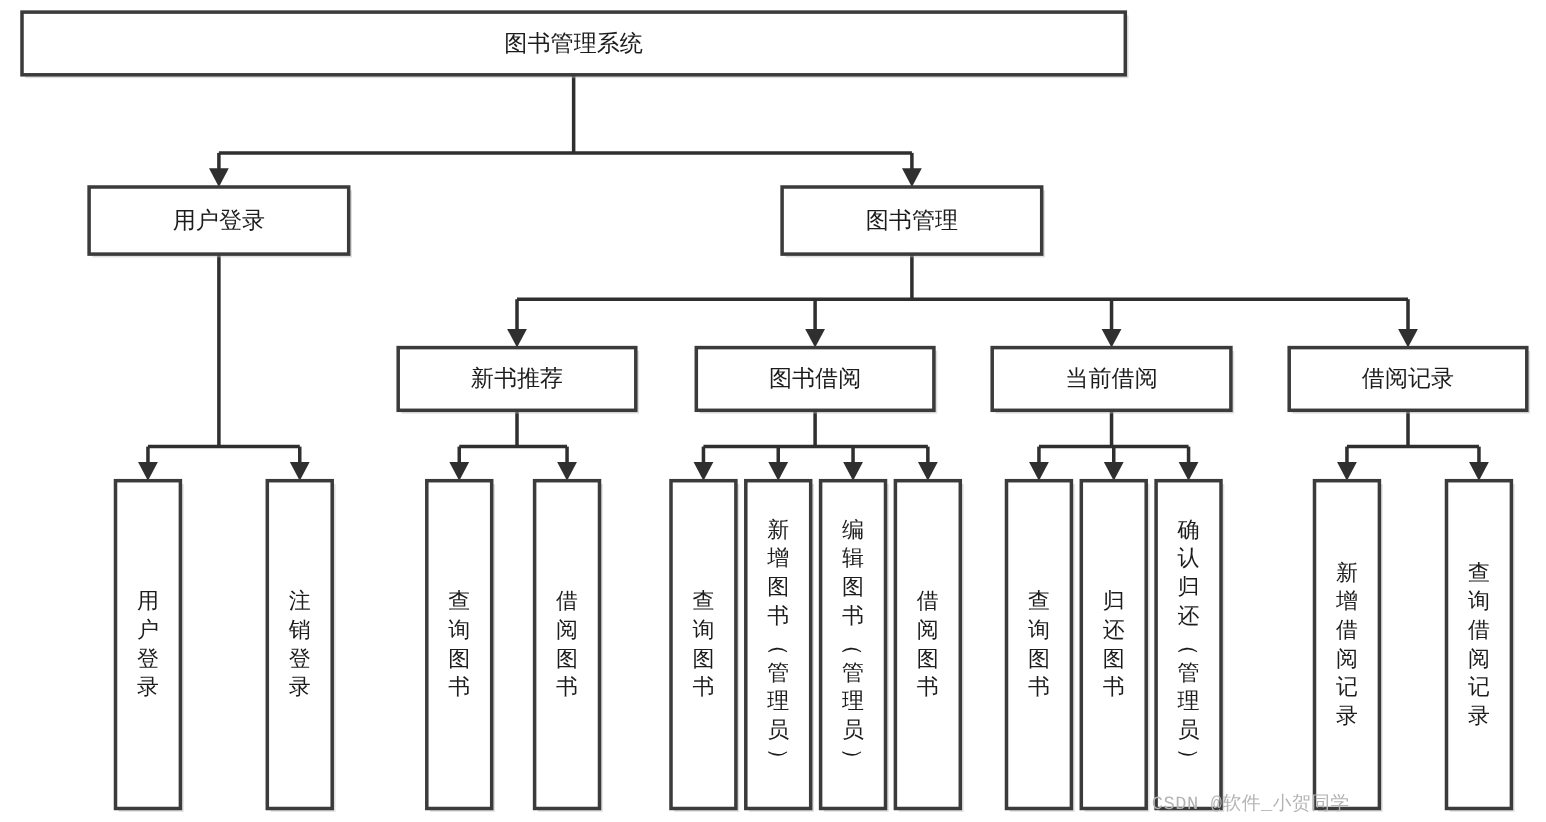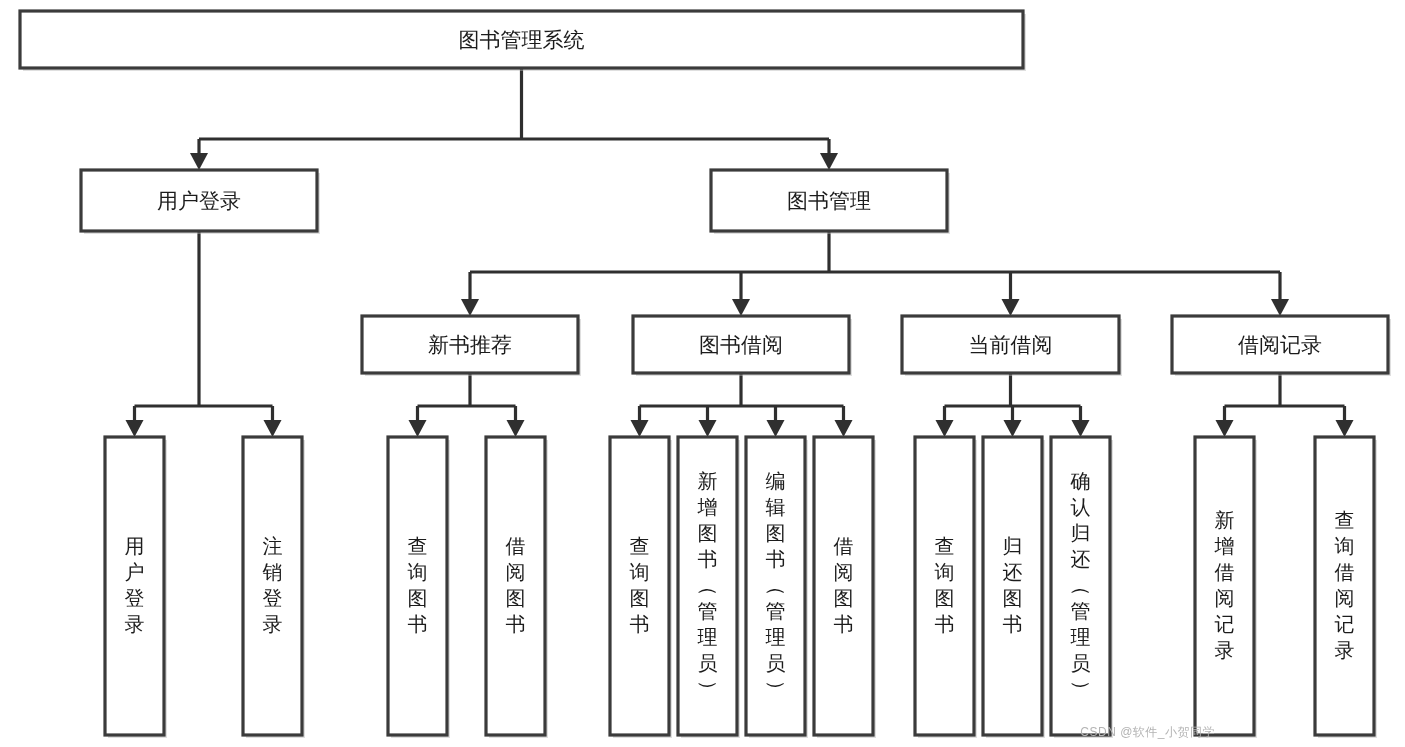--- a/index.html
+++ b/index.html
@@ -18,23 +18,23 @@
   .node-label{
     font-family:"DejaVu Sans","Liberation Sans",sans-serif;
     font-size:21px;fill:#1c1c1c;
     text-anchor:middle;dominant-baseline:middle;
   }
   .vchar{
     font-family:"DejaVu Sans","Liberation Sans",sans-serif;
     font-size:20px;fill:#1c1c1c;text-anchor:middle;
   }
   .watermark{
-    position:absolute;right:24px;bottom:6px;
-    font-family:Liberation Sans, sans-serif;
-    font-size:12px;color:#b3b3b3;
+    position:absolute;right:12px;bottom:6px;
+    font-family:Liberation Mono, monospace;
+    font-size:17px;color:#b3b3b3;
     letter-spacing:.5px;
     white-space:nowrap;
     user-select:none;
   }
 </style>
 </head>
 <body>
 
 <div id="diagram-root">
   <svg id="tree" viewBox="0 0 1405 747">

